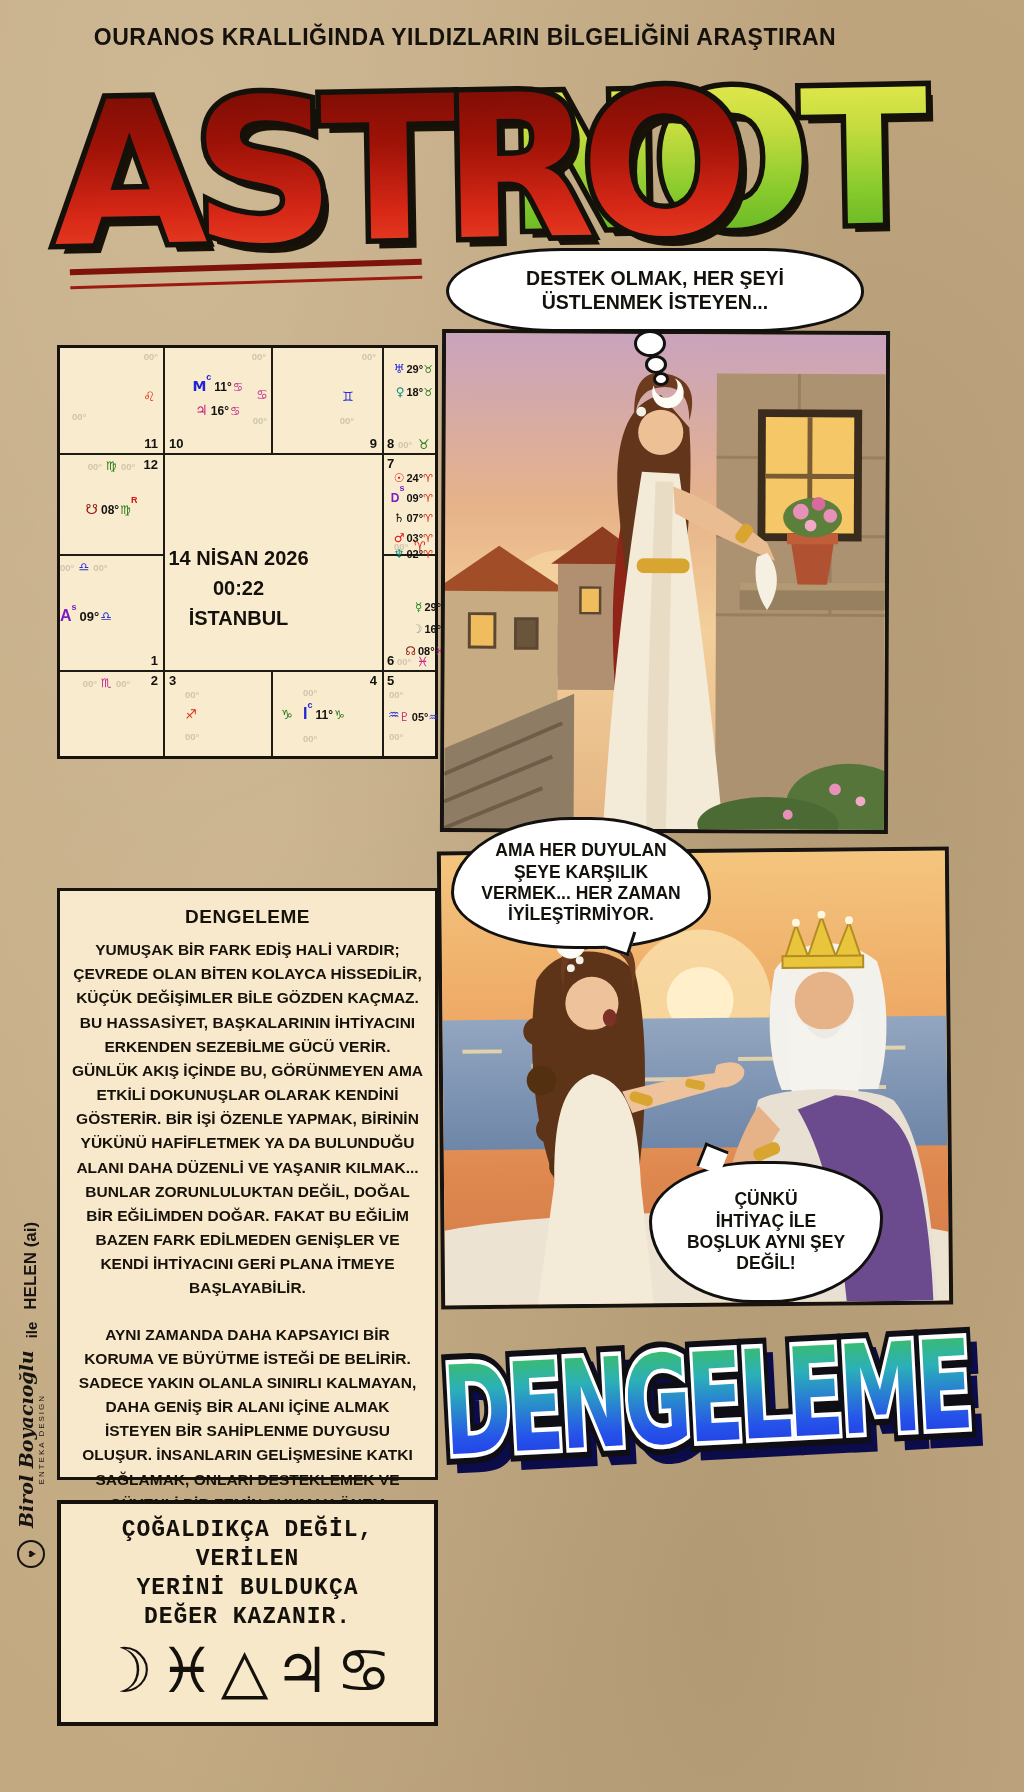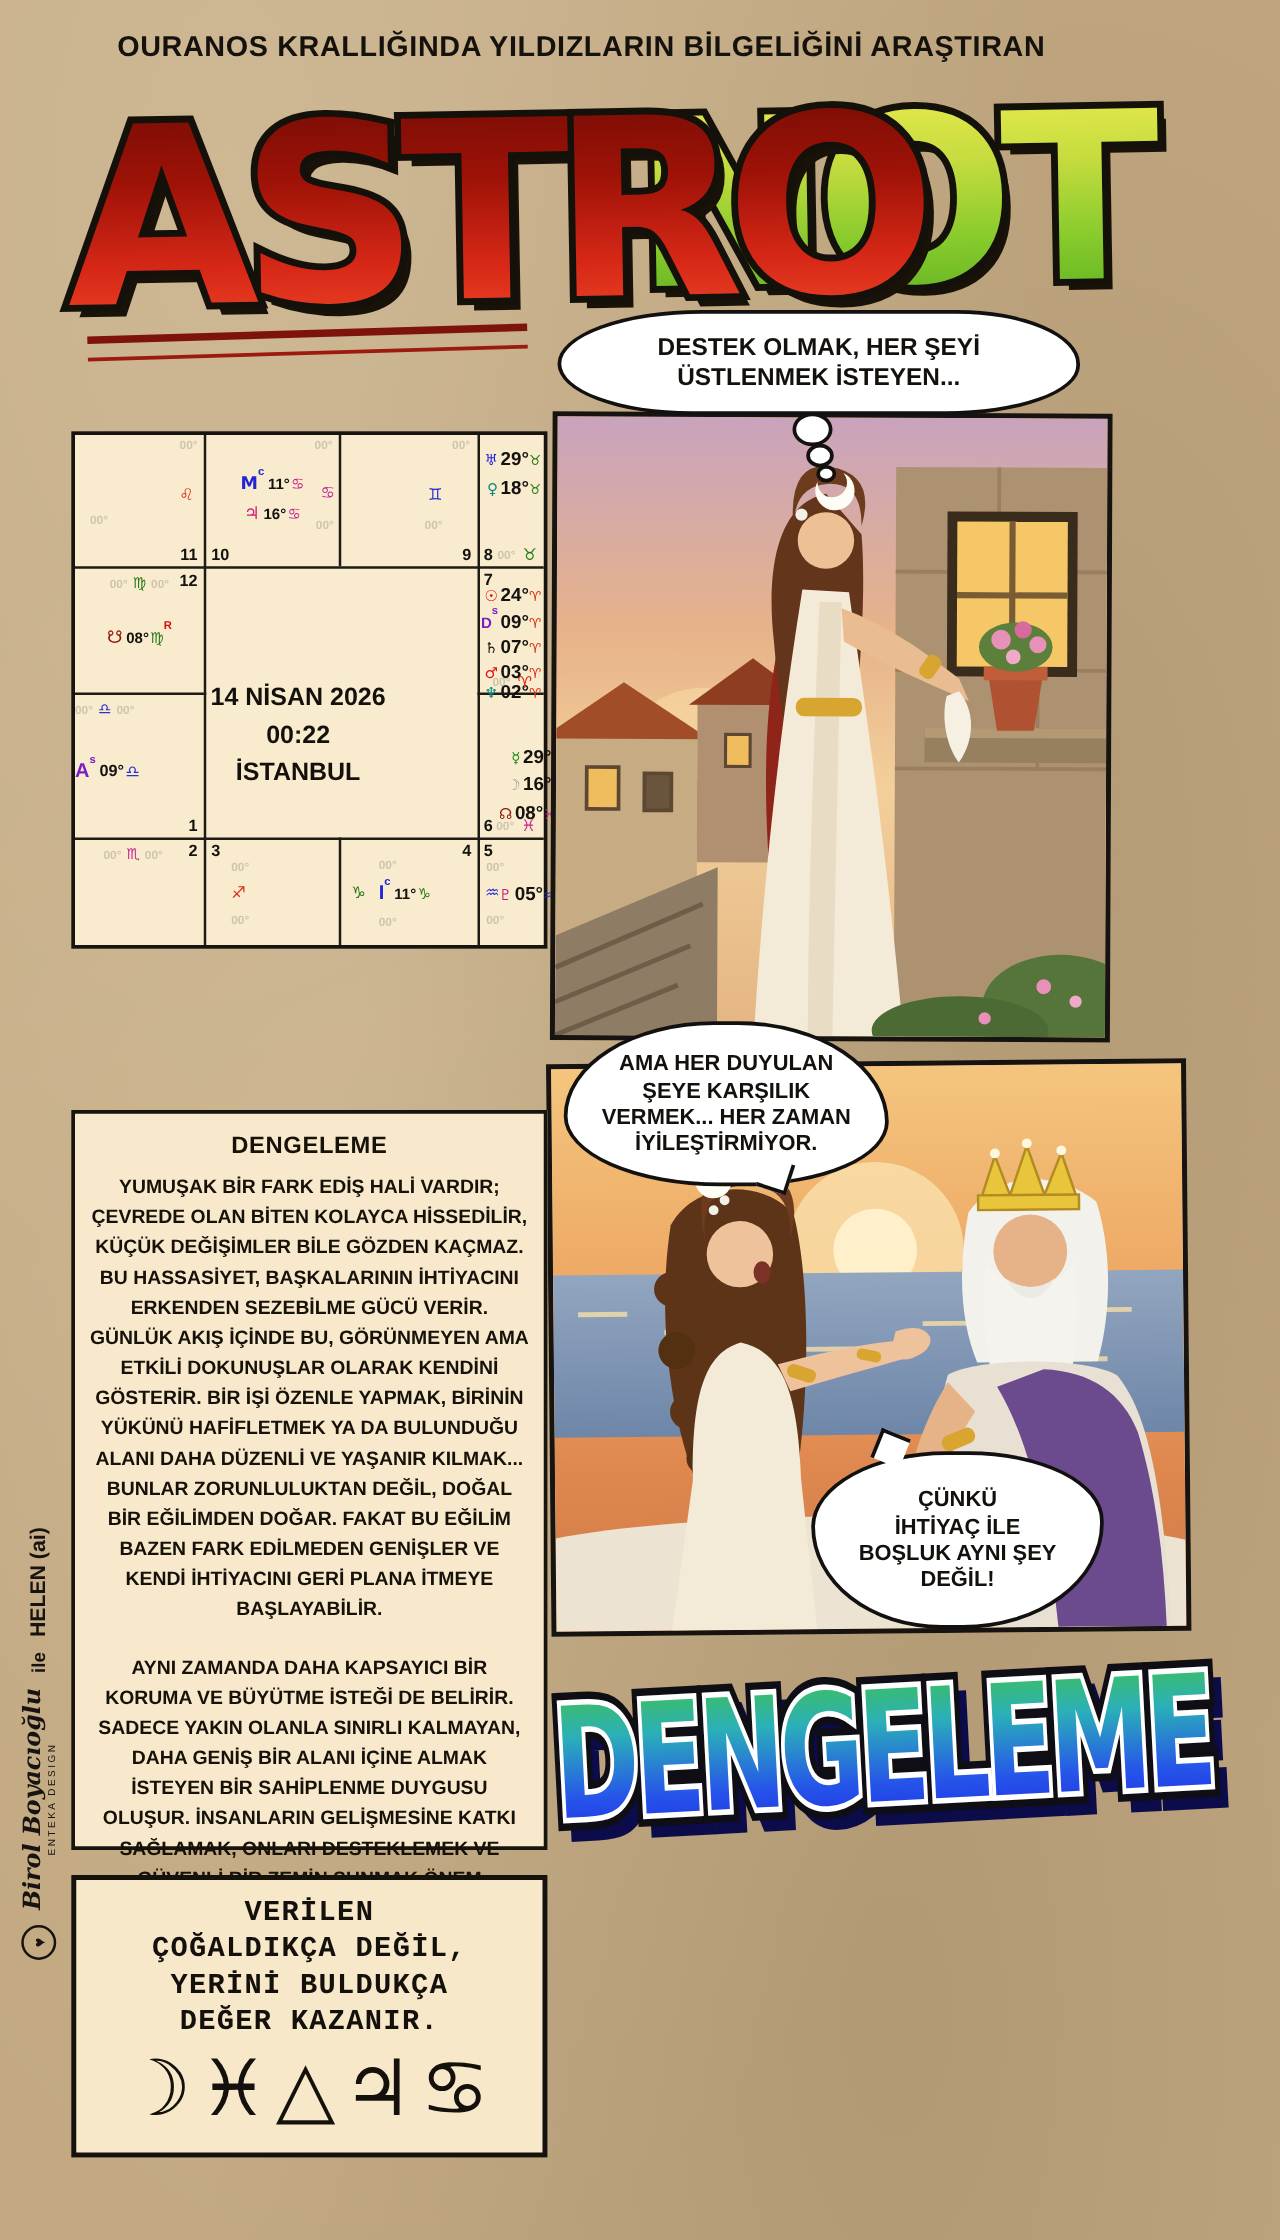--- a/index.html
+++ b/index.html
@@ -26,21 +26,21 @@
   .cusp{position:absolute;font-weight:bold;font-size:9.5px;color:#cfc5ad;line-height:1;white-space:nowrap;}
   .csign{position:absolute;font-family:"DejaVu Sans",sans-serif;font-weight:bold;font-size:13px;line-height:1;}
   .cusprow{position:absolute;white-space:nowrap;font-weight:bold;font-size:9.5px;color:#cfc5ad;}
   .cusprow .csgn{font-family:"DejaVu Sans",sans-serif;font-size:12px;margin:0 4px;}
   .prow{white-space:nowrap;font-weight:bold;line-height:1;}
   .pg{font-family:"DejaVu Sans",sans-serif;font-size:14px;}
   .pd{font-size:12px;color:#14120e;margin:0 1px 0 3px;}
   .ps{font-family:"DejaVu Sans",sans-serif;font-size:12px;}
   .psup{font-weight:bold;font-size:9px;position:relative;top:-5px;}
   .retro{font-weight:bold;font-size:9px;color:#d61111;position:relative;top:-5px;}
-  .tight .pg{font-size:12px}.tight .pd{font-size:15px;margin:0 0 0 2px}.tight .ps{font-size:11px}
+  .tight .pg{font-size:12px}.tight .pd{font-size:11px;margin:0 0 0 2px}.tight .ps{font-size:11px}
   .p-red{color:#e01212}.p-blue{color:#2026d8}.p-purple{color:#7a1fc8}.p-teal{color:#0b8a80}
   .p-green{color:#1e8a1e}.p-grey{color:#9a9a92}.p-dkred{color:#8f1208}.p-mag{color:#cc1a77}.p-black{color:#181510}
   .s-fire{color:#d92c12}.s-earth{color:#267a18}.s-air{color:#2730d4}.s-water{color:#c4268f}
   .datecell{display:flex;flex-direction:column;align-items:center;justify-content:flex-start;
     padding-top:88px;padding-right:70px;box-sizing:border-box;}
   .dateline{font-weight:bold;font-size:20px;color:#14110c;line-height:30px;white-space:nowrap;}
   
   .panel{border:4px solid #161310;box-sizing:border-box;overflow:hidden;background:#e8c492;}
   #panel1{left:441px;top:330px;width:448px;height:503px;transform:rotate(.25deg);}
   #panel2{left:439px;top:849px;width:512px;height:458px;transform:rotate(-.55deg);}
@@ -413,22 +413,22 @@
   </div>
 
   <div class="abs article">
     <h2>DENGELEME</h2>
     <p>YUMUŞAK BİR FARK EDİŞ HALİ VARDIR; ÇEVREDE OLAN BİTEN KOLAYCA HİSSEDİLİR, KÜÇÜK DEĞİŞİMLER BİLE GÖZDEN KAÇMAZ. BU HASSASİYET, BAŞKALARININ İHTİYACINI ERKENDEN SEZEBİLME GÜCÜ VERİR. GÜNLÜK AKIŞ İÇİNDE BU, GÖRÜNMEYEN AMA ETKİLİ DOKUNUŞLAR OLARAK KENDİNİ GÖSTERİR. BİR İŞİ ÖZENLE YAPMAK, BİRİNİN YÜKÜNÜ HAFİFLETMEK YA DA BULUNDUĞU ALANI DAHA DÜZENLİ VE YAŞANIR KILMAK... BUNLAR ZORUNLULUKTAN DEĞİL, DOĞAL BİR EĞİLİMDEN DOĞAR. FAKAT BU EĞİLİM BAZEN FARK EDİLMEDEN GENİŞLER VE KENDİ İHTİYACINI GERİ PLANA İTMEYE BAŞLAYABİLİR.</p>
     <p class="p2">AYNI ZAMANDA DAHA KAPSAYICI BİR KORUMA VE BÜYÜTME İSTEĞİ DE BELİRİR. SADECE YAKIN OLANLA SINIRLI KALMAYAN, DAHA GENİŞ BİR ALANI İÇİNE ALMAK İSTEYEN BİR SAHİPLENME DUYGUSU OLUŞUR. İNSANLARIN GELİŞMESİNE KATKI SAĞLAMAK, ONLARI DESTEKLEMEK VE GÜVENLİ BİR ZEMİN SUNMAK ÖNEM KAZANIR.</p>
     <div class="more">&gt;&gt;&gt;</div>
   </div>
 
   <div class="abs quotebox">
+    <div class="qline">ÇOĞALDIKÇA DEĞİL,</div>
     <div class="qline">VERİLEN</div>
-    <div class="qline">ÇOĞALDIKÇA DEĞİL,</div>
     <div class="qline">YERİNİ BULDUKÇA</div>
     <div class="qline">DEĞER KAZANIR.</div>
     <div class="qglyphs">☽♓△♃♋</div>
   </div>
 
   <svg class="abs denlogo" viewBox="0 0 596 300">
     <defs>
       <linearGradient id="gradDen" x1="0" y1="0" x2="0" y2="1">
         <stop offset="0" stop-color="#45c438"></stop>
           <stop offset=".35" stop-color="#2bb0b8"></stop>

